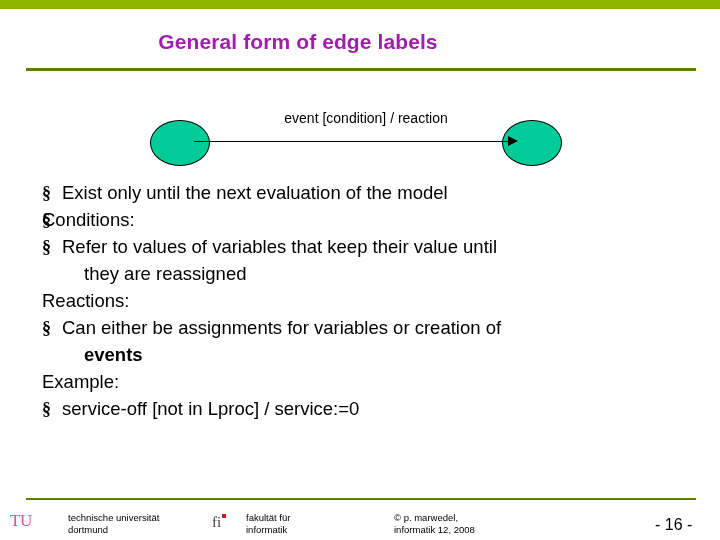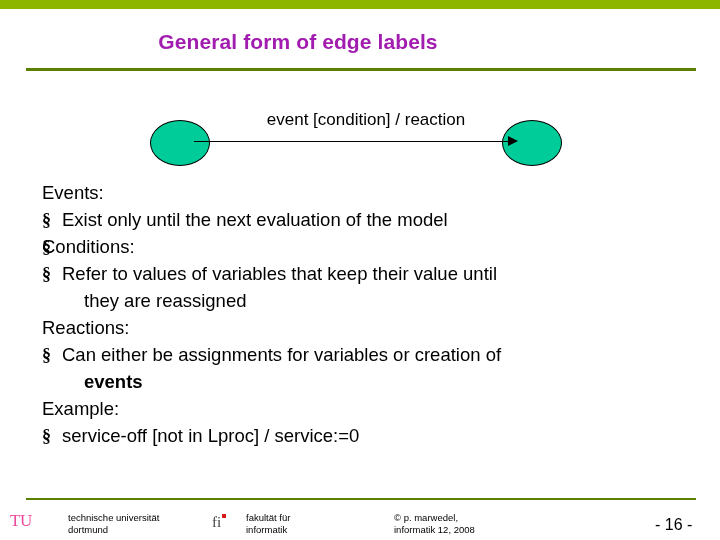--- a/index.html
+++ b/index.html
@@ -83,21 +83,21 @@
     border-top: 5px solid transparent;
     border-bottom: 5px solid transparent;
     border-left: 10px solid #000000;
   }
   .edge-label {
     position: absolute;
     left: 0;
     top: 0;
     width: 410px;
     text-align: center;
-    font-size: 17px;
+    font-size: 14px;
     color: #000000;
     background: transparent;
     padding-left: 22px;
     box-sizing: border-box;
   }
   
   .body-block {
     position: absolute;
     left: 42px;
     top: 180px;
@@ -214,21 +214,20 @@
   <div class="diagram">
     <div class="state-node left"></div>
     <div class="state-node right"></div>
     <div class="edge-line"></div>
     <div class="edge-arrow"></div>
     <div class="edge-label">event [condition] / reaction</div>
   </div>
 
   <div class="body-block">
 
-    <div class="heading-line">Events:</div>
 
     <div class="bullet-line">
       <span class="bullet-marker">§</span>
       <span class="bullet-text">Exist only until the next evaluation of the model</span>
     </div>
 
     <div class="bullet-line">
       <span class="bullet-marker">§</span>
     </div>
 

